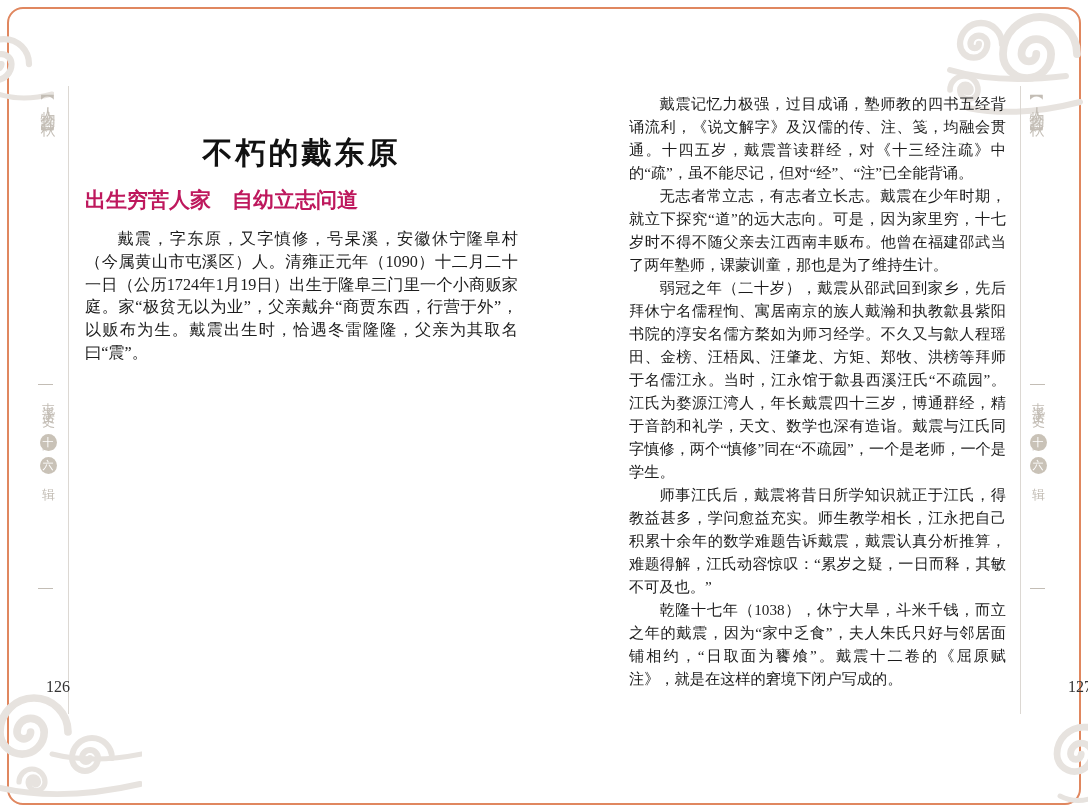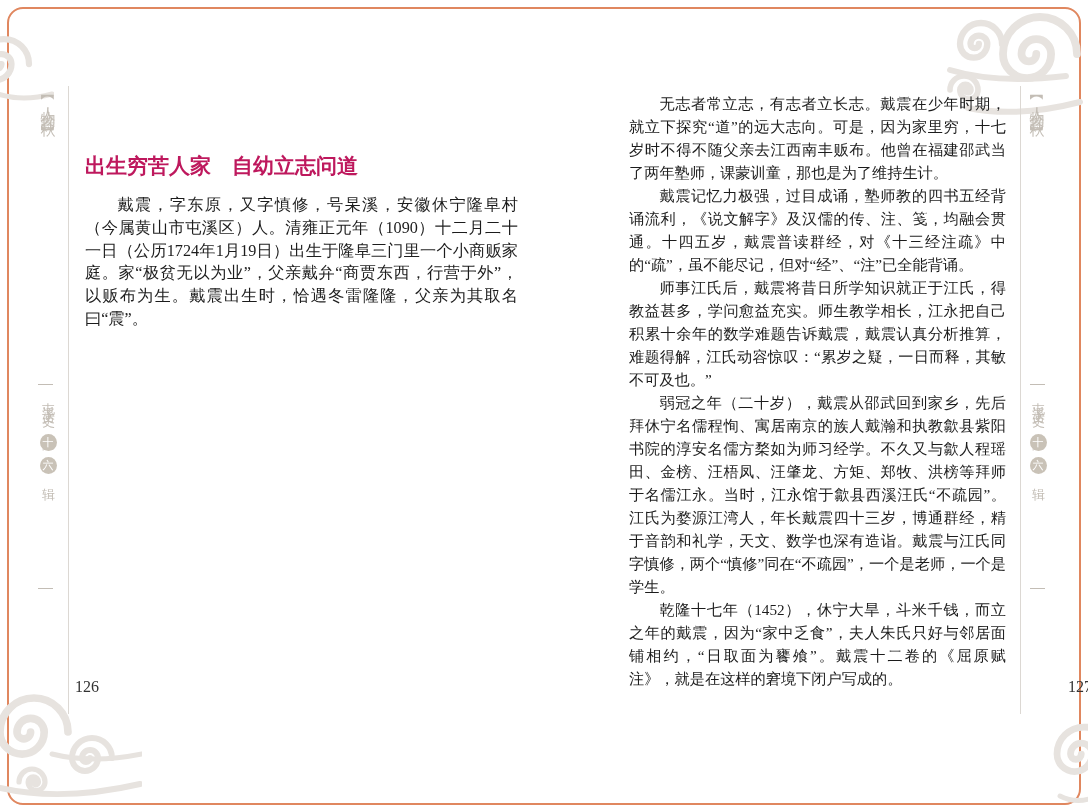--- a/index.html
+++ b/index.html
@@ -124,38 +124,39 @@
 <div class="margin-line" style="left:68px;top:86px;height:628px;"></div>
 
 <div class="vlabel" style="left:38px;top:90px;">【人物春秋】</div>
 
 <div class="tick" style="left:38px;top:384px;"></div>
 <div class="series" style="left:39px;top:392px;">
   <span>屯溪文史·第</span><span class="circle">十</span><span class="circle">六</span><span>辑</span>
 </div>
 <div class="tick" style="left:38px;top:588px;"></div>
 
-<div class="pagenum" style="left:46px;top:678px;margin-left:29px;">126</div>
+<div class="pagenum" style="left:46px;top:678px;">126</div>
 
 <div class="page page-left" style="left:85px;top:136px;width:433px;">
+  <h1 class="article-title">不朽的戴东原</h1>
   <h2 class="section-heading">出生穷苦人家　自幼立志问道</h2>
   <p class="body-text">戴震，字东原，又字慎修，号杲溪，安徽休宁隆阜村（今属黄山市屯溪区）人。清雍正元年（1090）十二月二十一日（公历1724年1月19日）出生于隆阜三门里一个小商贩家庭。家“极贫无以为业”，父亲戴弁“商贾东西，行营于外”，以贩布为生。戴震出生时，恰遇冬雷隆隆，父亲为其取名曰“震”。</p>
 </div>
 
 <div class="margin-line" style="left:1020px;top:86px;height:628px;"></div>
 
 <div class="vlabel" style="left:1027px;top:90px;">【人物春秋】</div>
 
 <div class="tick" style="left:1030px;top:384px;"></div>
 <div class="series" style="left:1029px;top:392px;">
   <span>屯溪文史·第</span><span class="circle">十</span><span class="circle">六</span><span>辑</span>
 </div>
 <div class="tick" style="left:1030px;top:588px;"></div>
 
 <div class="pagenum" style="left:1068px;top:678px;">127</div>
 
 <div class="page page-right" style="left:629px;top:92px;width:377px;">
+  <p class="body-text">戴震记忆力极强，过目成诵，塾师教的四书五经背诵流利，《说文解字》及汉儒的传、注、笺，均融会贯通。十四五岁，戴震普读群经，对《十三经注疏》中的“疏”，虽不能尽记，但对“经”、“注”已全能背诵。</p>
   <p class="body-text">无志者常立志，有志者立长志。戴震在少年时期，就立下探究“道”的远大志向。可是，因为家里穷，十七岁时不得不随父亲去江西南丰贩布。他曾在福建邵武当了两年塾师，课蒙训童，那也是为了维持生计。</p>
-  <p class="body-text">戴震记忆力极强，过目成诵，塾师教的四书五经背诵流利，《说文解字》及汉儒的传、注、笺，均融会贯通。十四五岁，戴震普读群经，对《十三经注疏》中的“疏”，虽不能尽记，但对“经”、“注”已全能背诵。</p>
+  <p class="body-text">弱冠之年（二十岁），戴震从邵武回到家乡，先后拜休宁名儒程恂、寓居南京的族人戴瀚和执教歙县紫阳书院的淳安名儒方楘如为师习经学。不久又与歙人程瑶田、金榜、汪梧凤、汪肇龙、方矩、郑牧、洪榜等拜师于名儒江永。当时，江永馆于歙县西溪汪氏“不疏园”。江氏为婺源江湾人，年长戴震四十三岁，博通群经，精于音韵和礼学，天文、数学也深有造诣。戴震与江氏同字慎修，两个“慎修”同在“不疏园”，一个是老师，一个是学生。</p>
   <p class="body-text">师事江氏后，戴震将昔日所学知识就正于江氏，得教益甚多，学问愈益充实。师生教学相长，江永把自己积累十余年的数学难题告诉戴震，戴震认真分析推算，难题得解，江氏动容惊叹：“累岁之疑，一日而释，其敏不可及也。”</p>
-  <p class="body-text">弱冠之年（二十岁），戴震从邵武回到家乡，先后拜休宁名儒程恂、寓居南京的族人戴瀚和执教歙县紫阳书院的淳安名儒方楘如为师习经学。不久又与歙人程瑶田、金榜、汪梧凤、汪肇龙、方矩、郑牧、洪榜等拜师于名儒江永。当时，江永馆于歙县西溪汪氏“不疏园”。江氏为婺源江湾人，年长戴震四十三岁，博通群经，精于音韵和礼学，天文、数学也深有造诣。戴震与江氏同字慎修，两个“慎修”同在“不疏园”，一个是老师，一个是学生。</p>
-  <p class="body-text">乾隆十七年（1452），休宁大旱，斗米千钱，而立之年的戴震，因为“家中乏食”，夫人朱氏只好与邻居面铺相约，“日取面为饔飧”。戴震十二卷的《屈原赋注》，就是在这样的窘境下闭户写成的。</p>
+  <p class="body-text">乾隆十七年（1038），休宁大旱，斗米千钱，而立之年的戴震，因为“家中乏食”，夫人朱氏只好与邻居面铺相约，“日取面为饔飧”。戴震十二卷的《屈原赋注》，就是在这样的窘境下闭户写成的。</p>
 </div>
 
 </body></html>

